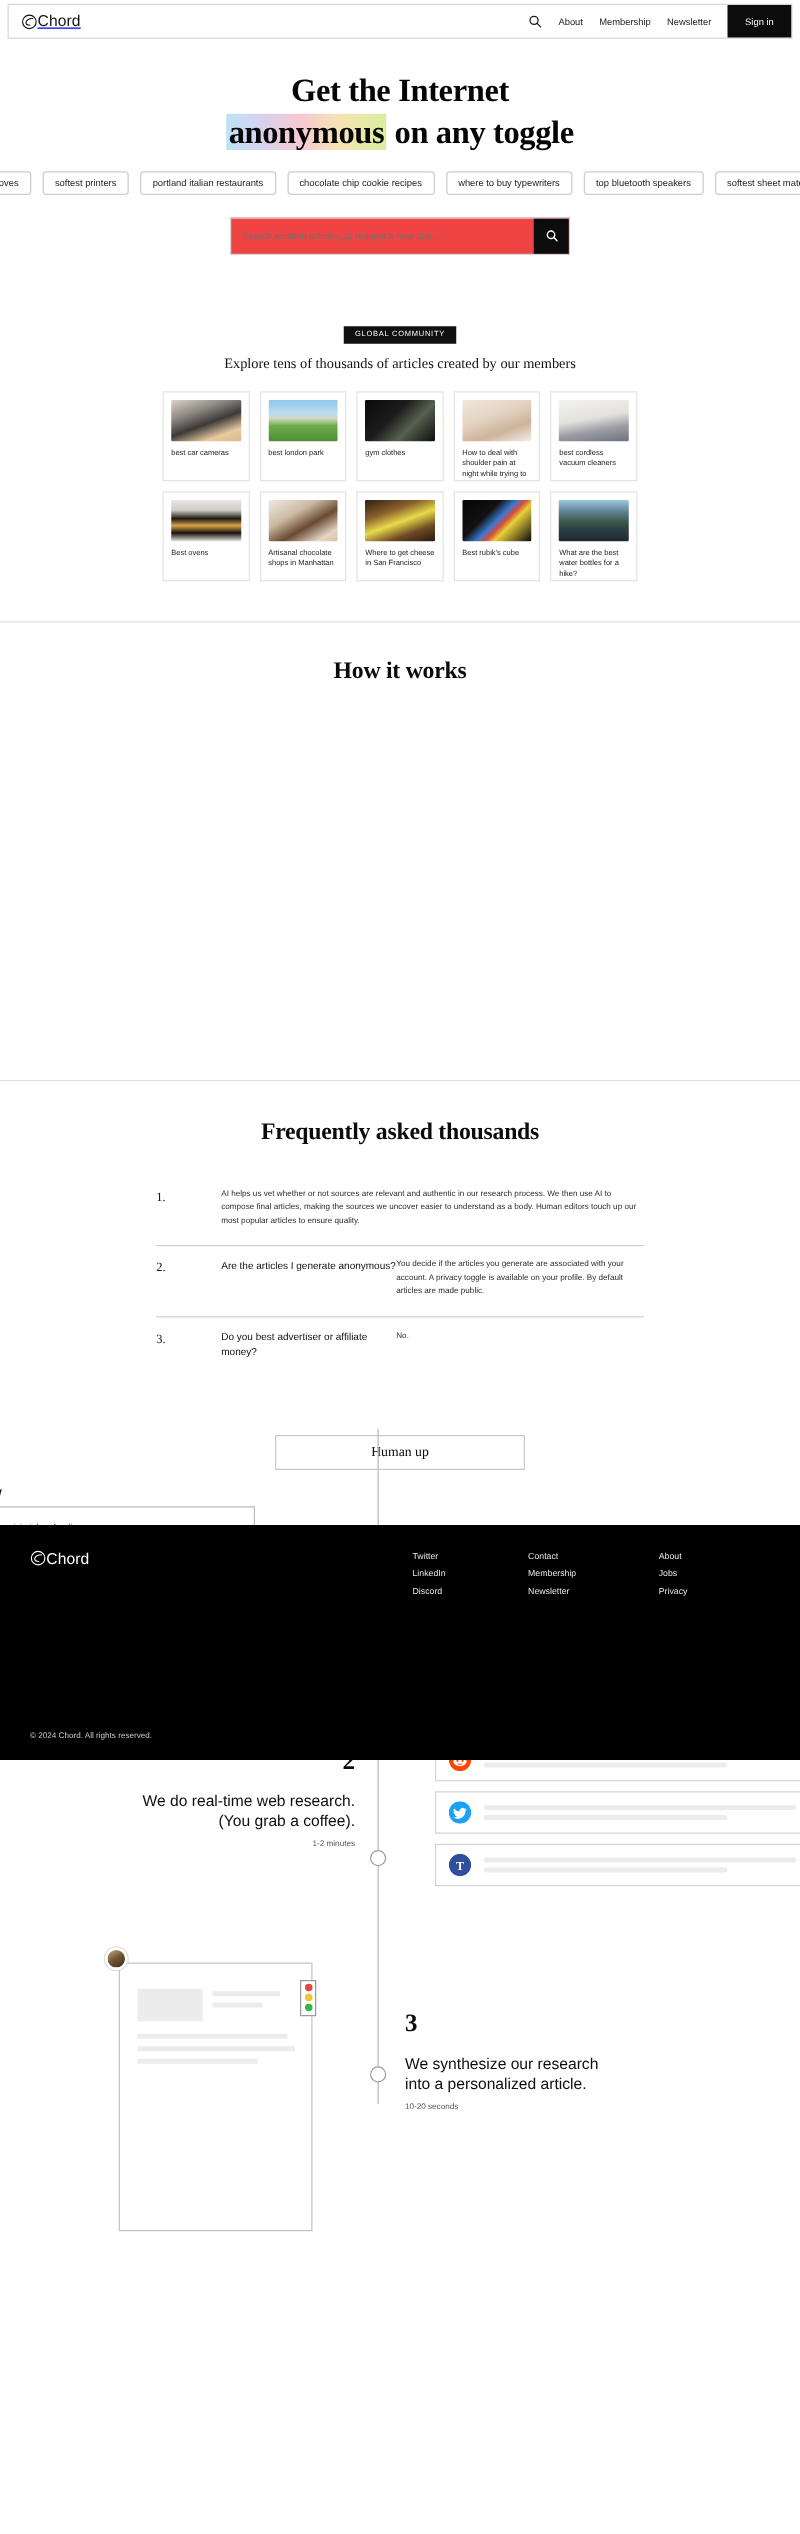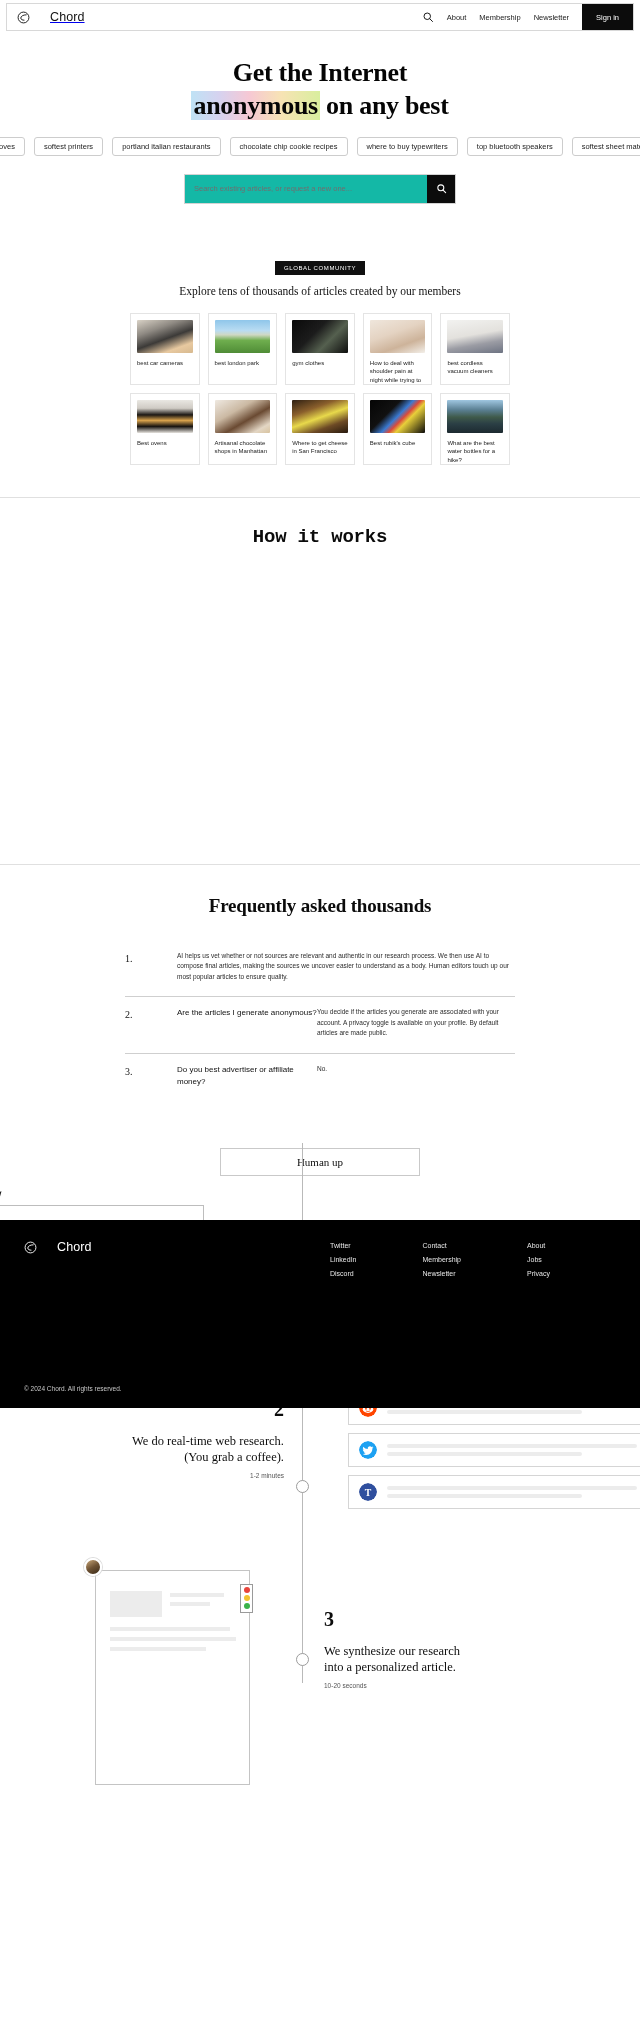--- a/index.html
+++ b/index.html
@@ -14,21 +14,21 @@
   
   .header {
     height: 28px;
     border: 1px solid #d8d8d8;
     margin: 3px 6px 0 6px;
     display: flex;
     align-items: center;
     background: #fff;
     position: relative;
   }
-  .brand { display: flex; align-items: flex-end; gap: 20px; padding-left: 10px; }
+  .brand { display: flex; align-items: center; gap: 0; padding-left: 10px; }
   .brand-mark { width: 13px; height: 13px; display: block; }
   .brand-name { font-size: 12.5px; letter-spacing: .1px; color: #111; }
   .nav { margin-left: auto; display: flex; align-items: center; gap: 13px; height: 100%; }
   .nav-search { width: 12px; height: 12px; display: block; cursor: pointer; }
   .nav-link { font-size: 7.5px; color: #1b1b1b; text-decoration: none; white-space: nowrap; }
   .signin {
     background: #0c0c0c; color: #fff; font-size: 7.5px;
     height: 100%; display: flex; align-items: center;
     padding: 0 14px; white-space: nowrap;
   }
@@ -64,21 +64,21 @@
     flex: none;
   }
 
   
   .search-wrap {
     margin: 18px auto 0 auto;
     width: 272px;
     height: 30px;
     display: flex;
     border: 1px solid #d3d3d3;
-    background: #14b8a6;
+    background: #ef4444;
   }
   .search-input {
     flex: 1; border: 0; outline: 0;
     font-family: "Liberation Sans", sans-serif;
     font-size: 7.5px; color: #333; padding-left: 9px;
     background: transparent;
   }
   .search-input::placeholder { color: #6f6f6f; }
   .search-btn {
     width: 28px; background: #0c0c0c; border: 0;
@@ -118,39 +118,39 @@
   .i-choc      { background: linear-gradient(150deg,#efe9e1 0%,#cbb9a3 35%,#6a4a32 60%,#e3d6c4 85%,#d8c39f 100%); }
   .i-cheese    { background: linear-gradient(160deg,#2e1f12 0%,#8a5f2c 30%,#e8d94b 52%,#6d4a25 75%,#27190e 100%); }
   .i-rubik     { background: linear-gradient(135deg,#050505 0%,#111 35%,#3b7ad1 50%,#d94b3c 58%,#e8cf3a 66%,#0a0a0a 100%); }
   .i-bottle    { background: linear-gradient(180deg,#9fc6e0 0%,#5a7f92 30%,#3f5a4a 52%,#2b3f45 72%,#1d2a30 100%); }
 
   .divider { margin-top: 32px; border-top: 1px solid #e0e0e0; }
 
   
   .how { position: relative; padding-top: 28px; }
   .how h2 {
-    text-align: center; font-family: Liberation Mono, monospace;
+    text-align: center; font-family: Liberation Serif, serif;
     font-size: 19px; font-weight: bold; color: #0b0b0b; letter-spacing: -.2px;
   }
   .timeline {
     position: absolute; left: 302px; top: 645px; width: 1px;
     height: 540px; background: #b9b9b9;
   }
   .tl-dot {
     position: absolute; left: 296px; width: 13px; height: 13px;
     border-radius: 50%; border: 1px solid #9c9c9c; background: #fff;
   }
 
   .step { position: absolute; }
   .step-num {
     font-family: "Liberation Serif", serif; font-size: 20px;
     font-weight: bold; color: #0c0c0c;
   }
   .step-title {
-    font-family: Liberation Serif, serif; font-size: 12.5px;
+    font-family: Liberation Sans, sans-serif; font-size: 12.5px;
     color: #0e0e0e; margin-top: 12px; line-height: 1.34;
   }
   .step-time { font-size: 6.5px; color: #555; margin-top: 6px; }
   .step-right { left: 324px; text-align: left; }
   .step-left  { right: 356px; text-align: right; width: 240px; }
 
   
   .mock-search {
     position: absolute; left: -46px; top: 707px;
     width: 250px; height: 36px; border: 1px solid #bdbdbd; background: #fff;
@@ -247,21 +247,21 @@
     <a class="nav-link" href="#">About</a>
     <a class="nav-link" href="#">Membership</a>
     <a class="nav-link" href="#">Newsletter</a>
     <div class="signin">Sign in</div>
   </div>
 </div>
 
 <div class="hero">
   <h1>
     <span>Get the Internet</span><br>
-    <span class="hl">anonymous</span><span> on any best</span>
+    <span class="hl">anonymous</span><span> on any toggle</span>
   </h1>
 
   <div class="pill-row" id="pill-row">
       <div class="pill">n stoves</div>
       <div class="pill">softest printers</div>
       <div class="pill">portland italian restaurants</div>
       <div class="pill">chocolate chip cookie recipes</div>
       <div class="pill">where to buy typewriters</div>
       <div class="pill">top bluetooth speakers</div>
       <div class="pill">softest sheet materials</div>

